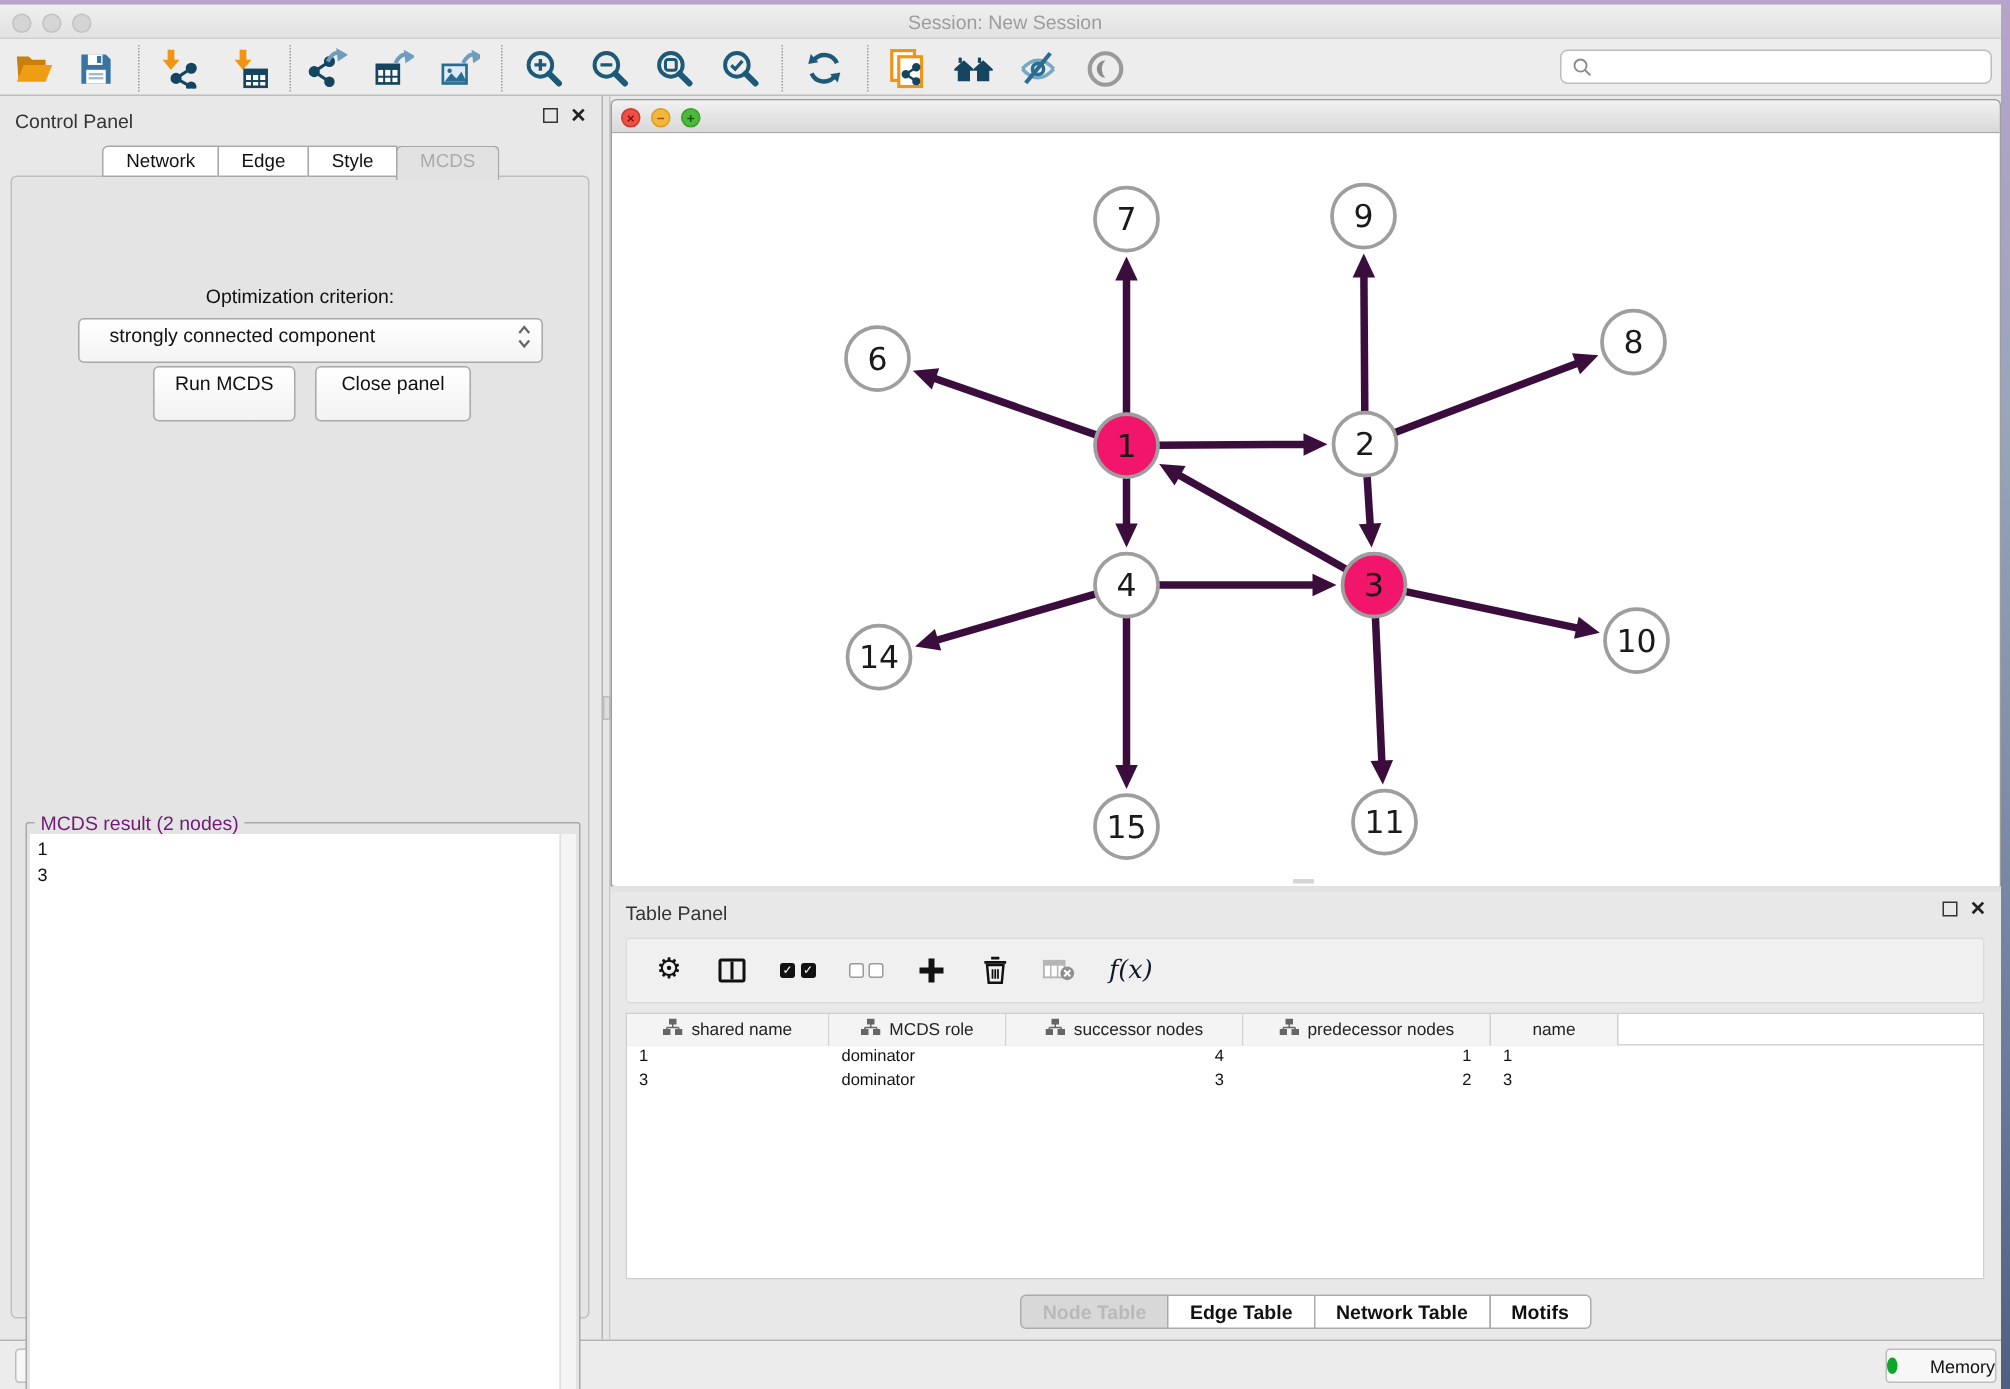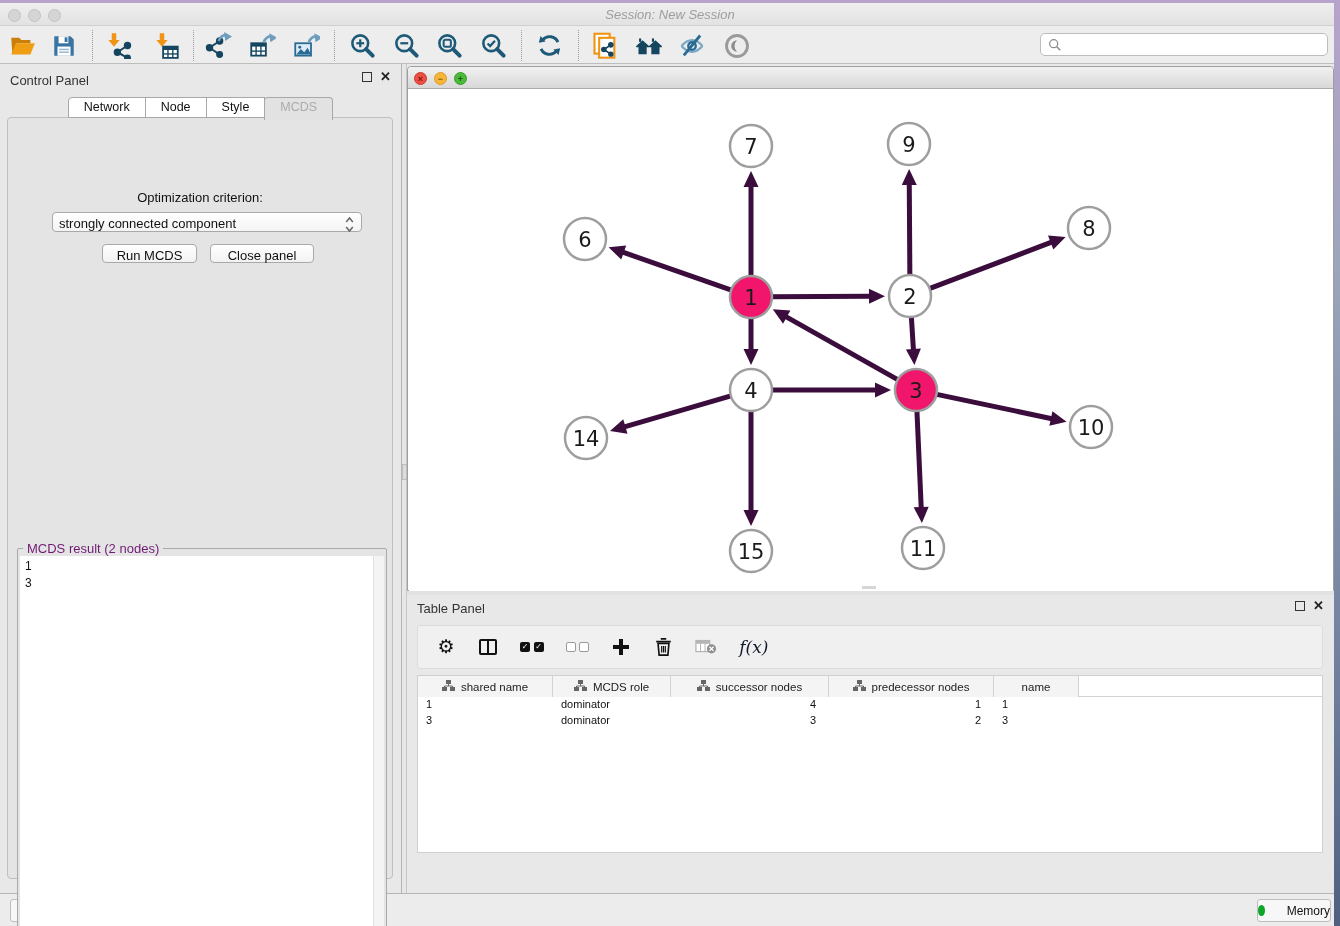--- a/index.html
+++ b/index.html
@@ -11,21 +11,21 @@
   }
   
   .desk-top { position:absolute; left:0; top:0; width:1340px; height:3px; background:#b7a3cb; z-index:50;}
   .desk-right { position:absolute; right:0; top:0; width:6px; height:926px; z-index:50;
     background:linear-gradient(#b7a3cb, #9aa5bb 30%, #6d7d9b 75%, #4e5f80); }
 
   
   .titlebar { position:absolute; left:0; top:3px; width:1340px; height:23px;
     background:linear-gradient(#efefef,#e2e2e2); border-bottom:1px solid #cfcfcf; }
   .titlebar .title { position:absolute; left:0; right:0; top:4px; text-align:center;
-    color:#9d9d9d; font-size:13px;font-style:italic; }
+    color:#9d9d9d; font-size:13px; }
   .tl { position:absolute; top:6px; width:13px; height:13px; border-radius:50%;
     background:#d6d5d5; border:1px solid #c3c2c2; }
   .tl.r{left:8px;} .tl.y{left:28px;} .tl.g{left:48px;}
 
   
   .toolbar { position:absolute; left:0; top:26px; width:1340px; height:38px;
     background:#ededed; border-bottom:1px solid #bdbdbd; }
   .tb-ic { position:absolute; top:6px; width:28px; height:27px; display:flex;
     align-items:center; justify-content:center; }
   .tb-sep { position:absolute; top:4px; height:31px; width:0;
@@ -44,25 +44,25 @@
   .cp-tab { height:21px; line-height:19px; padding:0 15px; font-size:12.5px;
     background:#fff; border:1px solid #a8a8a8; margin-left:-1px; color:#111; cursor:default;}
   .cp-tab:first-child { border-top-left-radius:4px; border-bottom-left-radius:0; margin-left:0;}
   .cp-tab:last-child { border-top-right-radius:4px;}
   .cp-tab.active { background:#e2e2e2; color:#ababab; height:23px; border-bottom:none;
     border-top-left-radius:4px; border-top-right-radius:4px;}
   .cp-body { position:absolute; left:7px; top:53px; width:386px; height:762px;
     background:#e4e4e4; border:1px solid #bfbfbf; border-radius:4px; z-index:1;}
   .opt-label { position:absolute; left:0; width:100%; top:72px; text-align:center;
     font-size:13px; color:#111;}
-  .criterion-select { position:absolute; left:44px; top:94px; width:310px; height:20px;
+  .criterion-select { position:absolute; left:44px; top:94px; width:310px; height:30px;
     background:linear-gradient(#ffffff,#f4f4f4); border:1px solid #a9a9a9; border-radius:4px;
-    font-size:13px; color:#111; line-height:21px; padding-left:6px;}
+    font-size:13px; color:#111; line-height:21px; padding-left:20px;}
   .sel-arrows { position:absolute; right:7px; top:3px; }
-  .cp-btn { position:absolute; top:126px; height:19px; background:linear-gradient(#ffffff,#f2f2f2);
+  .cp-btn { position:absolute; top:126px; height:37px; background:linear-gradient(#ffffff,#f2f2f2);
     border:1px solid #a9a9a9; border-radius:4px; font-size:13px; color:#111;
     text-align:center; line-height:21px;}
   .btn-run { left:94px; width:95px;}
   .btn-close { left:202px; width:104px;}
   .mcds-group { position:absolute; left:9px; top:430px; width:370px; height:381px;
     border:1px solid #a9a9a9; border-radius:2px; background:#e4e4e4;}
   .mcds-legend { position:absolute; left:5px; top:-8px; background:#e4e4e4;
     padding:0 4px; font-size:13px; color:#701a75;}
   .mcds-textarea { position:absolute; left:2px; top:7px; right:2px; bottom:2px; background:#fff;}
   .mcds-scroll { position:absolute; right:0; top:0; width:11px; height:100%;
@@ -308,21 +308,21 @@
 </div>
 
 <div class="control-panel">
   <div class="panel-title">Control Panel</div>
   <div class="win-btns">
     <div class="float-ic"></div>
     <div class="close-ic">✕</div>
   </div>
   <div class="cp-tabs">
       <div class="cp-tab">Network</div>
-      <div class="cp-tab">Node</div>
+      <div class="cp-tab">Edge</div>
       <div class="cp-tab">Style</div>
       <div class="cp-tab active">MCDS</div>
     </div>
   <div class="cp-body">
     <div class="opt-label">Optimization criterion:</div>
     <div class="criterion-select">
       <span>strongly connected component</span>
       <span class="sel-arrows">
         <svg width="9" height="17" viewBox="0 0 9 17">
             <path d="M1.2 6L4.5 2l3.3 4" fill="none" stroke="#666" stroke-width="1.5"></path>
@@ -525,20 +525,26 @@
         </div>
         <div class="tp-row">
           <div class="td" style="width: 135px;">3</div>
           <div class="td" style="width: 118px;">dominator</div>
           <div class="td right" style="width: 158px;">3</div>
           <div class="td right" style="width: 165px;">2</div>
           <div class="td" style="width: 85px;">3</div>
         </div>
       </div>
   </div>
+  <div class="tp-tabs">
+      <div class="tp-tab active">Node Table</div>
+      <div class="tp-tab">Edge Table</div>
+      <div class="tp-tab">Network Table</div>
+      <div class="tp-tab">Motifs</div>
+    </div>
 </div>
 
 <div class="statusbar">
   <div class="sb-left-btn">
     <svg width="17" height="15" viewBox="0 0 17 15">
         <g fill="#222">
           <circle cx="2" cy="3" r="1.3"></circle>
           <circle cx="2" cy="7.5" r="1.3"></circle>
           <circle cx="2" cy="12" r="1.3"></circle>
           <rect x="5" y="2" width="11" height="2.2"></rect>

